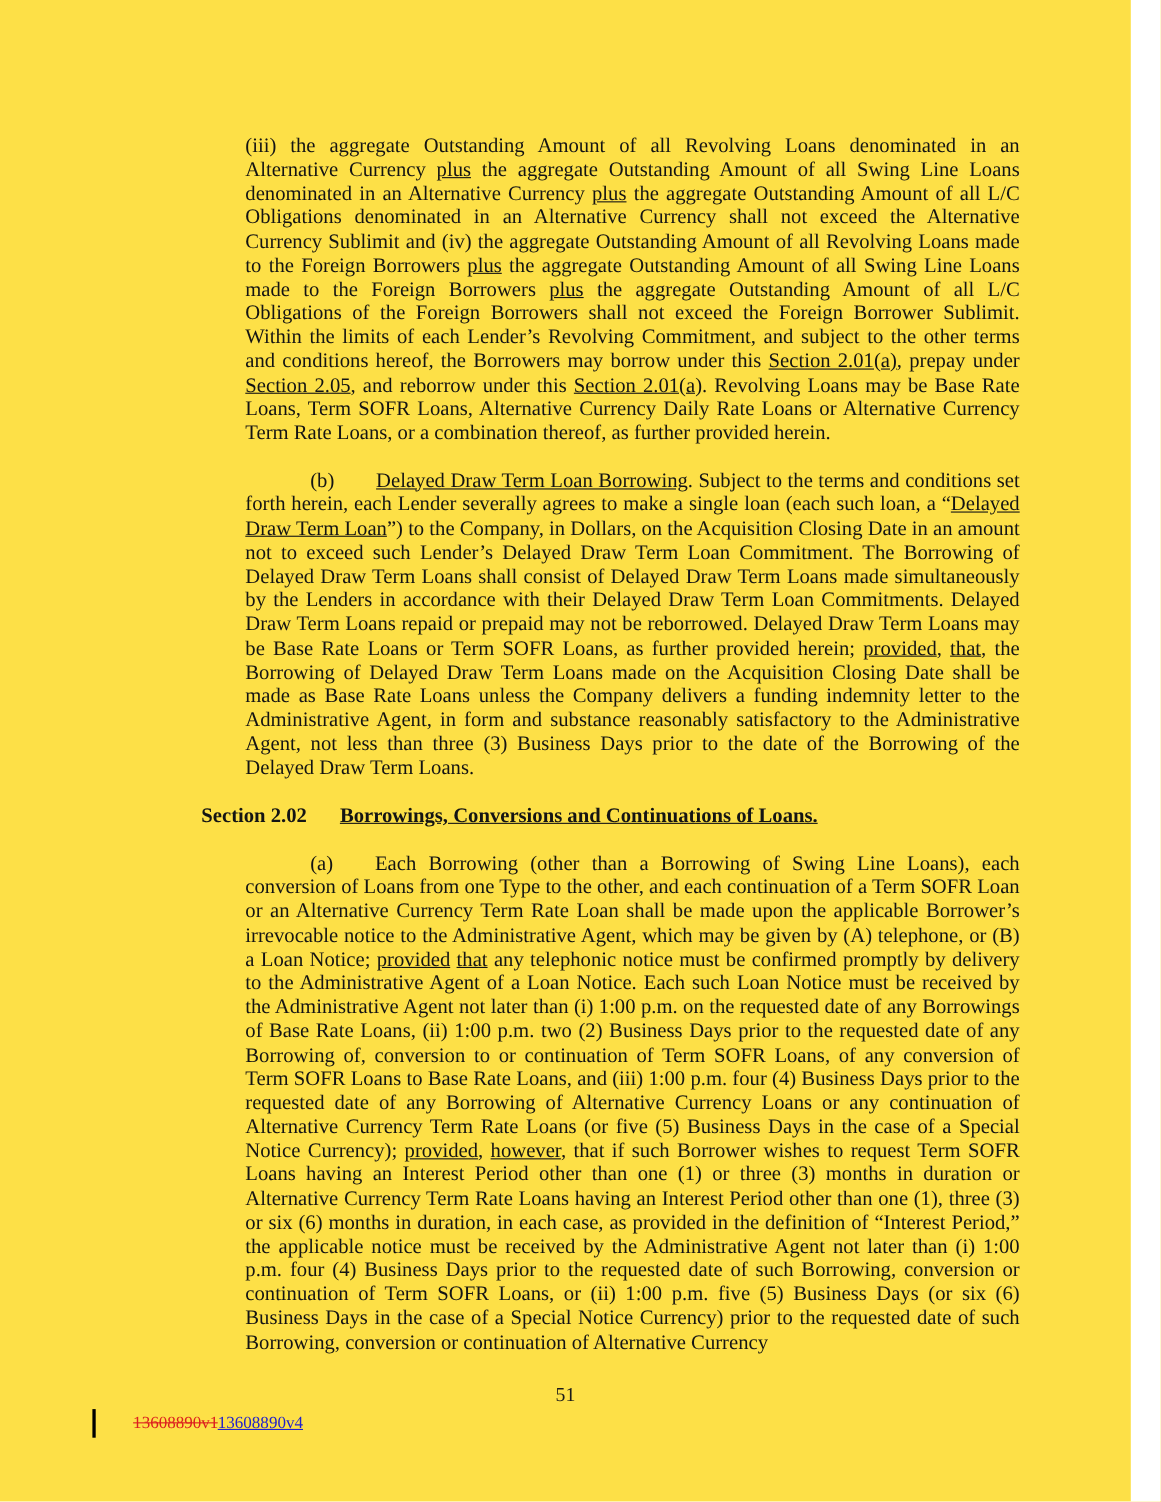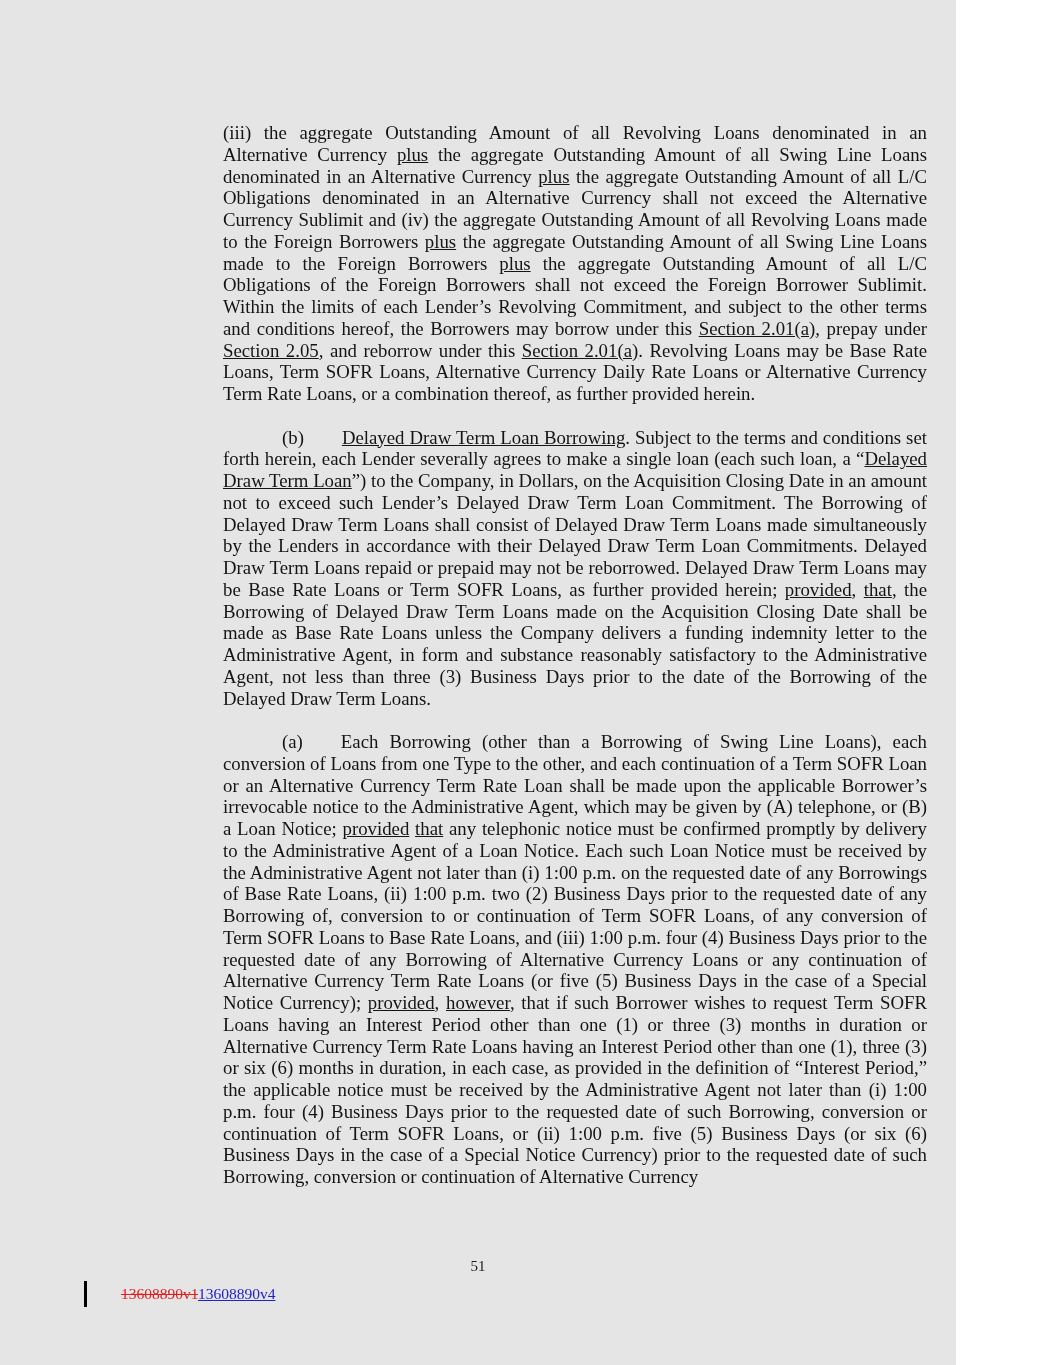--- a/index.html
+++ b/index.html
@@ -2,23 +2,23 @@
 <html><head>
 <meta charset="utf-8">
 <style>
   html, body {
     margin: 0;
     padding: 0;
     background: #ffffff;
   }
   .page {
     position: relative;
-    width: 956px;
+    width: 1028px;
     height: 1365px;
-    background: #e5e5e5;
+    background: #fde047;
     overflow: hidden;
     font-family: "Liberation Serif", "DejaVu Serif", serif;
     color: #141414;
   }
   .content {
     position: absolute;
     left: 183px;
     top: 122px;
     width: 744px;
     font-size: 18.8px;
@@ -50,21 +50,21 @@
   .tab-gap {
     display: inline-block;
     height: 1px;
   }
   .page-number {
     position: absolute;
     left: 0;
     right: 0;
     top: 1258px;
     text-align: center;
-    font-size: 15px;
+    font-size: 18px;
     color: #1a1a1a;
   }
   .change-bar {
     position: absolute;
     left: 84px;
     top: 1281px;
     width: 2.5px;
     height: 26px;
     background: #000000;
   }
@@ -85,20 +85,23 @@
 </head>
 <body>
 
 <div class="page">
   <div class="content">
 
     <p class="para"><span>(iii) the aggregate Outstanding Amount of all Revolving Loans denominated in an Alternative Currency </span><span class="u">plus</span><span> the aggregate Outstanding Amount of all Swing Line Loans denominated in an Alternative Currency </span><span class="u">plus</span><span> the aggregate Outstanding Amount of all L/C Obligations denominated in an Alternative Currency shall not exceed the Alternative Currency Sublimit and (iv) the aggregate Outstanding Amount of all Revolving Loans made to the Foreign Borrowers </span><span class="u">plus</span><span> the aggregate Outstanding Amount of all Swing Line Loans made to the Foreign Borrowers </span><span class="u">plus</span><span> the aggregate Outstanding Amount of all L/C Obligations of the Foreign Borrowers shall not exceed the Foreign Borrower Sublimit.  Within the limits of each Lender’s Revolving Commitment, and subject to the other terms and conditions hereof, the Borrowers may borrow under this </span><span class="u">Section 2.01(a)</span><span>, prepay under </span><span class="u">Section 2.05</span><span>, and reborrow under this </span><span class="u">Section 2.01(a)</span><span>.  Revolving Loans may be Base Rate Loans, Term SOFR Loans, Alternative Currency Daily Rate Loans or Alternative Currency Term Rate Loans, or a combination thereof, as further provided herein.</span></p>
 
     <p class="para first-indent"><span>(b)</span><span class="tab-gap" style="width: 38px;"></span><span class="u">Delayed Draw Term Loan Borrowing</span><span>.  Subject to the terms and conditions set forth herein, each Lender severally agrees to make a single loan (each such loan, a “</span><span class="u">Delayed Draw Term Loan</span><span>”) to the Company, in Dollars, on the Acquisition Closing Date in an amount not to exceed such Lender’s Delayed Draw Term Loan Commitment.  The Borrowing of Delayed Draw Term Loans shall consist of Delayed Draw Term Loans made simultaneously by the Lenders in accordance with their Delayed Draw Term Loan Commitments.  Delayed Draw Term Loans repaid or prepaid may not be reborrowed.  Delayed Draw Term Loans may be Base Rate Loans or Term SOFR Loans, as further provided herein; </span><span class="u">provided</span><span>, </span><span class="u">that</span><span>, the Borrowing of Delayed Draw Term Loans made on the Acquisition Closing Date shall be made as Base Rate Loans unless the Company delivers a funding indemnity letter to the Administrative Agent, in form and substance reasonably satisfactory to the Administrative Agent, not less than three (3) Business Days prior to the date of the Borrowing of the Delayed Draw Term Loans.</span></p>
 
+    <p class="section-heading">
+      <span class="label">Section 2.02</span><span class="hgap" style="width:30px"></span><span class="title">Borrowings, Conversions and Continuations of Loans.</span>
+    </p>
 
     <p class="para first-indent"><span>(a)</span><span class="tab-gap" style="width: 38px;"></span><span>Each Borrowing (other than a Borrowing of Swing Line Loans), each conversion of Loans from one Type to the other, and each continuation of a Term SOFR Loan or an Alternative Currency Term Rate Loan shall be made upon the applicable Borrower’s irrevocable notice to the Administrative Agent, which may be given by (A) telephone, or (B) a Loan Notice; </span><span class="u">provided</span><span> </span><span class="u">that</span><span> any telephonic notice must be confirmed promptly by delivery to the Administrative Agent of a Loan Notice.  Each such Loan Notice must be received by the Administrative Agent not later than (i) 1:00 p.m. on the requested date of any Borrowings of Base Rate Loans, (ii) 1:00 p.m. two (2) Business Days prior to the requested date of any Borrowing of, conversion to or continuation of Term SOFR Loans, of any conversion of Term SOFR Loans to Base Rate Loans, and (iii) 1:00 p.m. four (4) Business Days prior to the requested date of any Borrowing of Alternative Currency Loans or any continuation of Alternative Currency Term Rate Loans (or five (5) Business Days in the case of a Special Notice Currency); </span><span class="u">provided</span><span>, </span><span class="u">however</span><span>, that if such Borrower wishes to request Term SOFR Loans having an Interest Period other than one (1) or three (3) months in duration or Alternative Currency Term Rate Loans having an Interest Period other than one (1), three (3) or six (6) months in duration, in each case, as provided in the definition of “Interest Period,” the applicable notice must be received by the Administrative Agent not later than (i) 1:00 p.m. four (4) Business Days prior to the requested date of such Borrowing, conversion or continuation of Term SOFR Loans, or (ii) 1:00 p.m. five (5) Business Days (or six (6) Business Days in the case of a Special Notice Currency) prior to the requested date of such Borrowing, conversion or continuation of Alternative Currency</span></p>
 
   </div>
 
   <div class="page-number">51</div>
 
   <div class="change-bar"></div>
 
   <div class="revision-line">

